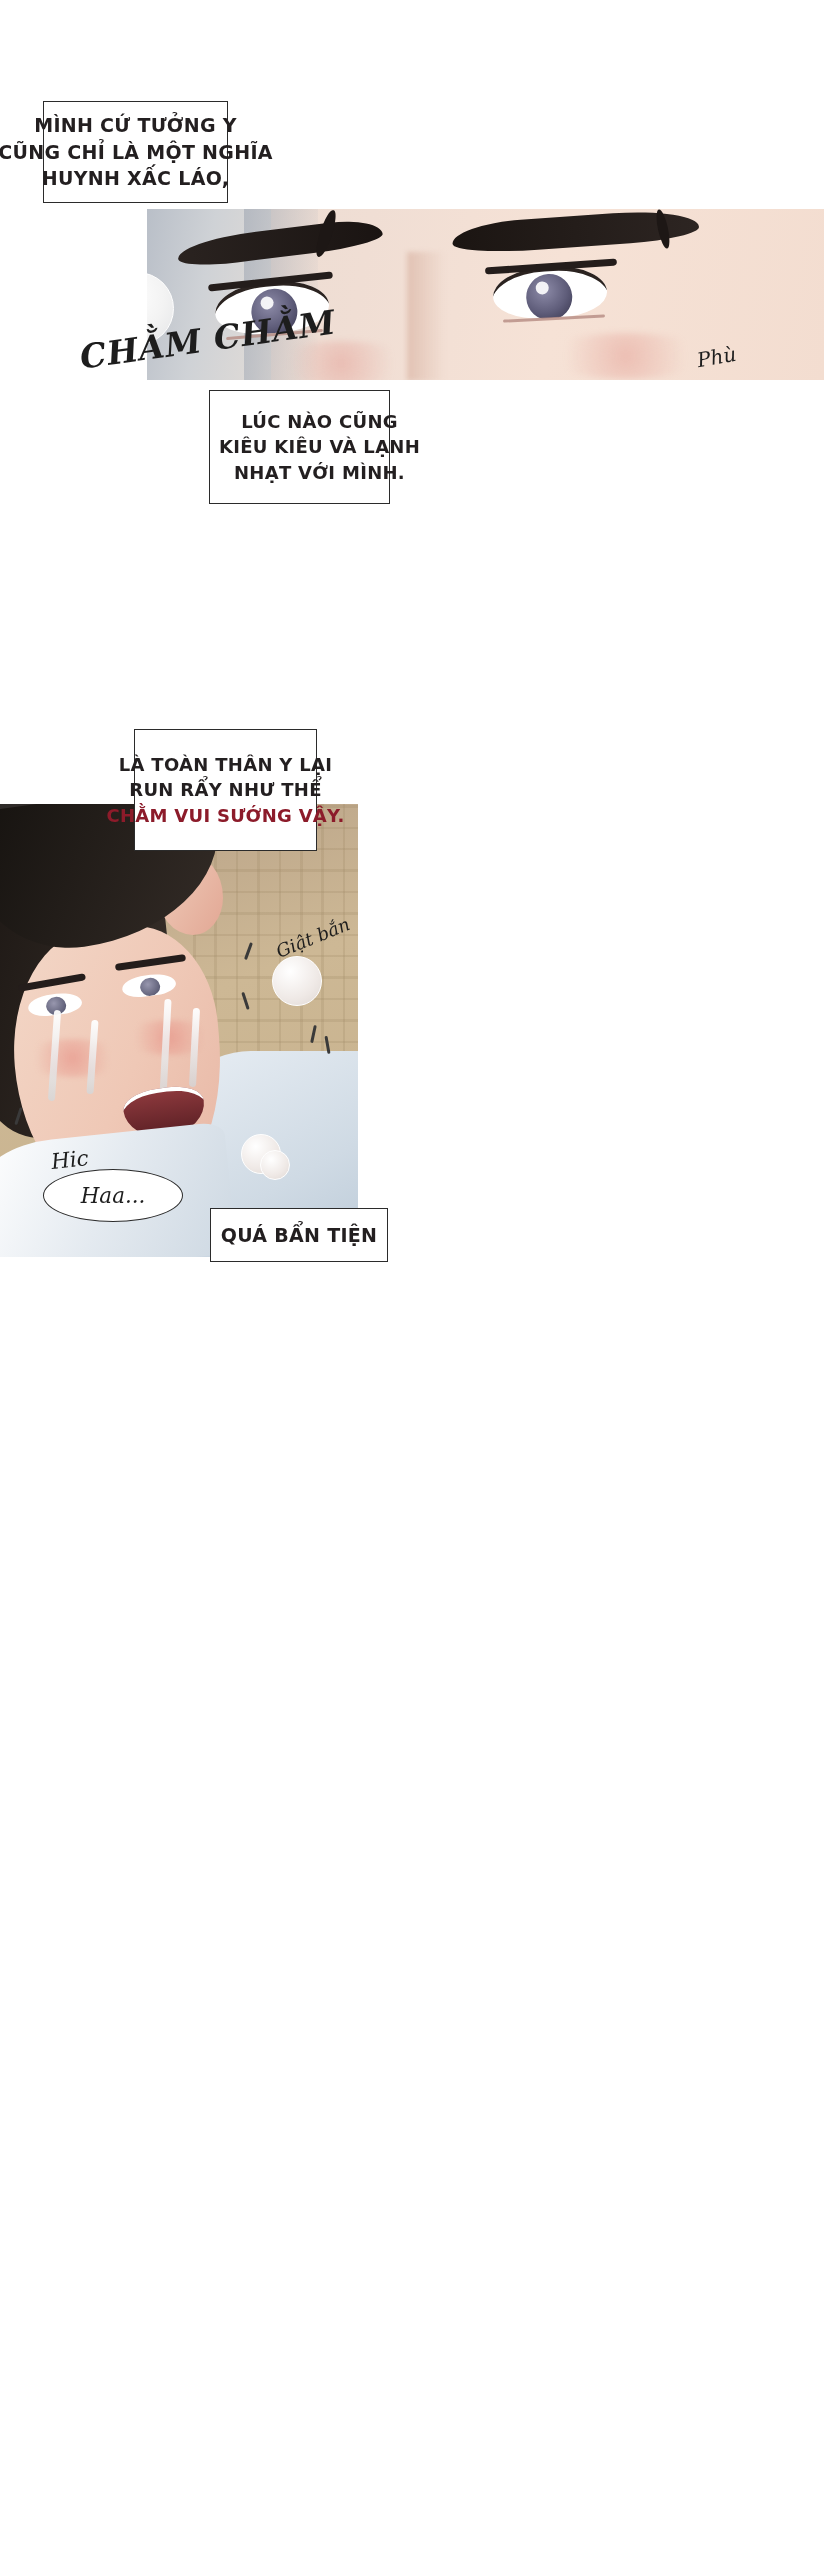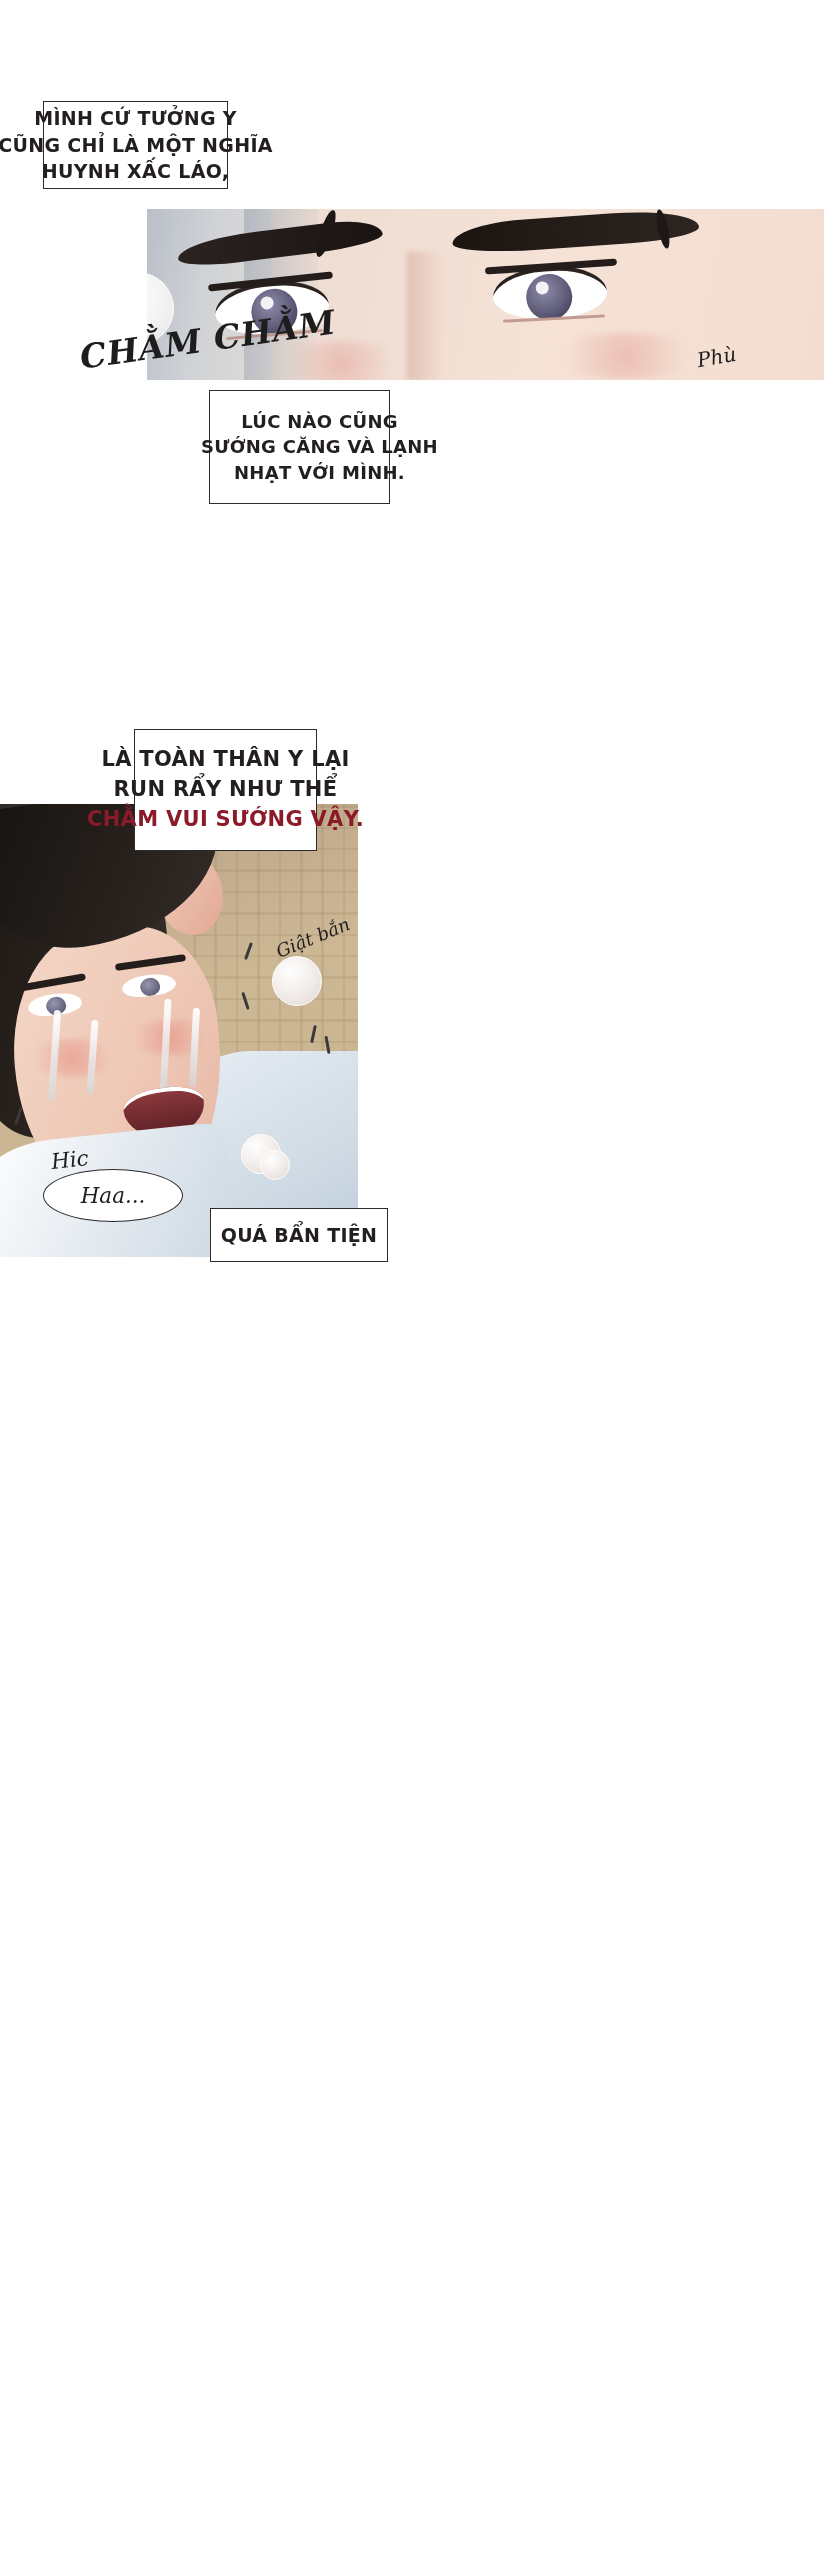--- a/index.html
+++ b/index.html
@@ -295,37 +295,37 @@
     <div class="lidline lid-r"></div>
     <div class="underlash ul-l"></div>
     <div class="underlash ul-r"></div>
 
     <div class="hairstrand hs1"></div>
     <div class="hairstrand hs2"></div>
 
     <div class="sweat"></div>
   </div>
 
-  <div class="caption" style="left:43px;top:101px;width:185px;height:88px;font-size:19px;">
+  <div class="caption" style="left:43px;top:101px;width:185px;height:102px;font-size:19px;">
     <span>MÌNH CỨ TƯỞNG Y</span>
     <span>CŨNG CHỈ LÀ MỘT NGHĨA</span>
     <span>HUYNH XẤC LÁO,</span>
   </div>
 
   <div class="sfx sfx-cham">CHẰM CHẰM</div>
   <div class="sfx sfx-phu">Phù</div>
 
   <div class="caption" style="left:209px;top:390px;width:181px;height:114px;font-size:18px;padding-left:40px;">
     <span>LÚC NÀO CŨNG</span>
-    <span>SƯỚNG CĂNG VÀ LẠNH</span>
+    <span>KIÊU KIÊU VÀ LẠNH</span>
     <span>NHẠT VỚI MÌNH.</span>
   </div>
 
 
-  <div class="caption" style="left:134px;top:729px;width:183px;height:122px;font-size:21px;">
+  <div class="caption" style="left:134px;top:729px;width:183px;height:122px;font-size:18px;">
     <span>LÀ TOÀN THÂN Y LẠI</span>
     <span>RUN RẨY NHƯ THỂ</span>
     <span class="red">CHẰM VUI SƯỚNG VẬY.</span>
   </div>
 
   <div class="p2">
     <div class="p2-wall"></div>
     <div class="p2-pattern"></div>
 
     <div class="p2-robe2"></div>

